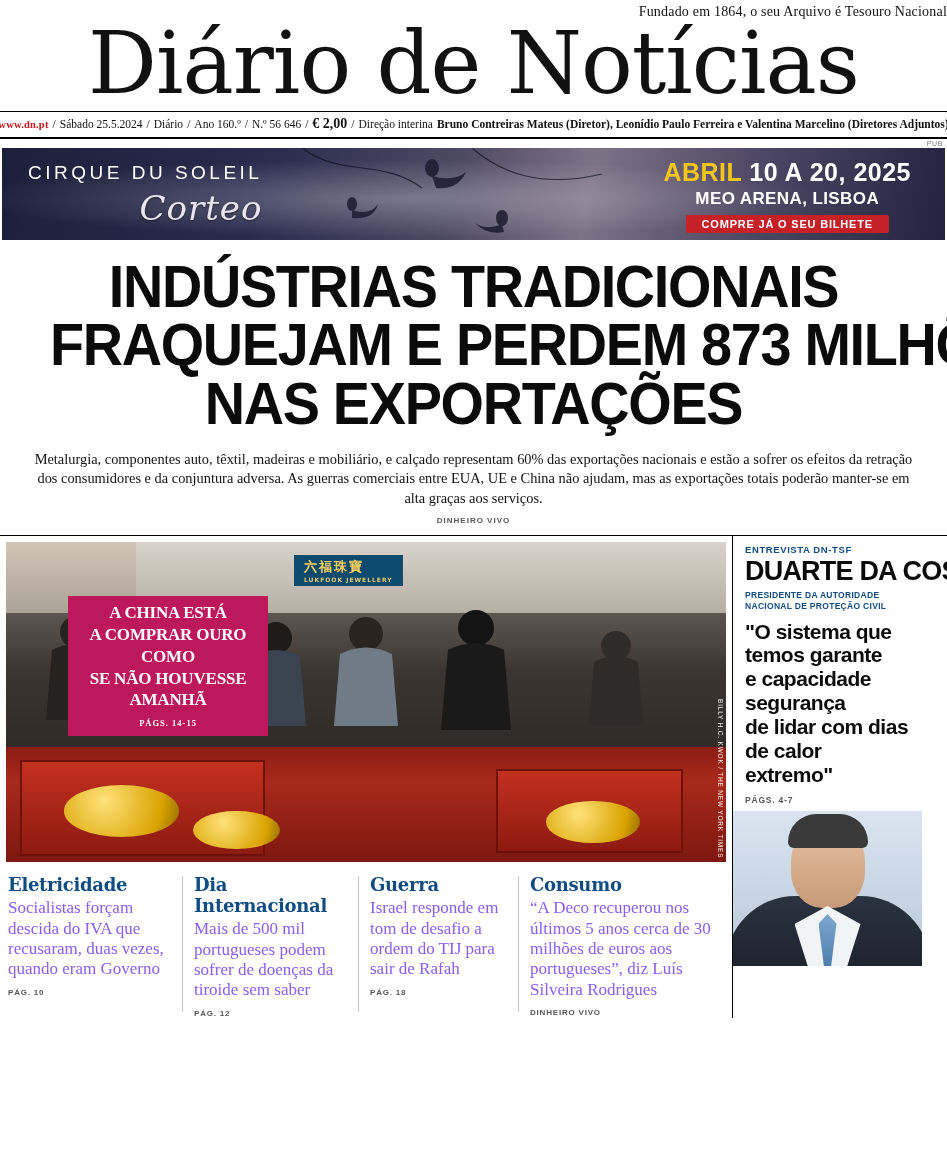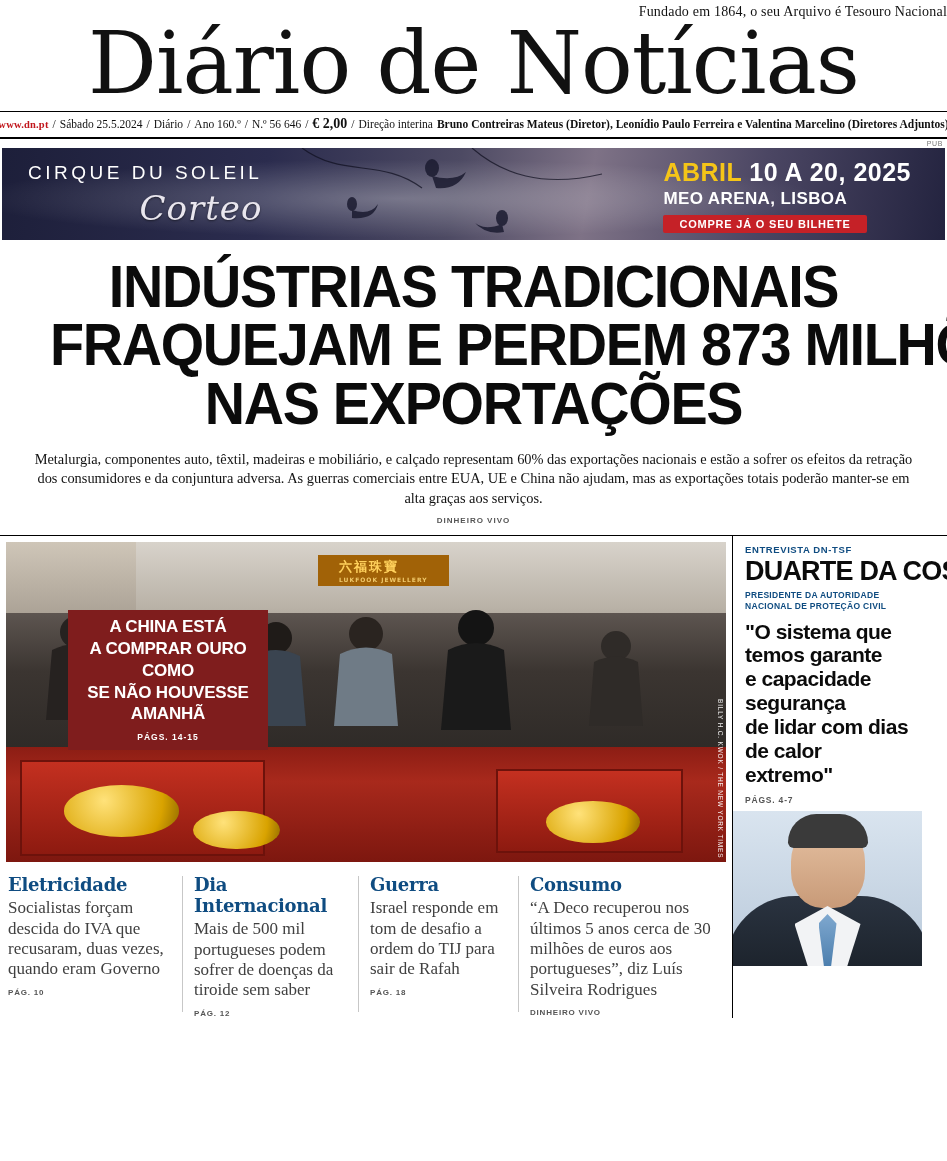--- a/index.html
+++ b/index.html
@@ -84,21 +84,21 @@
     font-family: "DejaVu Serif", serif;
     font-style: italic;
     font-size: 34px;
     letter-spacing: 1px;
     color: #e9e6ee;
     margin-top: 4px;
     text-shadow: 0 1px 2px rgba(0,0,0,.5);
     text-align: right;
   }
   .ad-right {
-    position: absolute; right: 34px; top: 10px; z-index: 3; text-align: left;
+    position: absolute; right: 34px; top: 10px; z-index: 3; text-align: center;
   }
   .ad-date {
     font-family: "Liberation Sans", sans-serif;
     font-weight: 700;
     font-size: 25px;
     letter-spacing: .5px;
   }
   .ad-date .mon { color: #f5c518; }
   .ad-venue {
     font-family: "Liberation Sans", sans-serif;
@@ -171,30 +171,30 @@
   .ph-wallL { position:absolute; left:0; top:0; width:18%; height:42%; background: linear-gradient(180deg,#cfc6b8,#8c8378); }
   .ph-people { position:absolute; left:0; right:0; top:22%; height:46%; background: linear-gradient(180deg, #5d5550 0%, #3b3531 40%, #2d2926 100%); }
   .ph-counter { position:absolute; left:0; right:0; bottom:0; height:36%; background: linear-gradient(180deg,#8c1d14 0%, #a8291c 30%, #7d170f 100%); }
   .ph-case { position:absolute; left:2%; bottom:2%; width:34%; height:30%; background: linear-gradient(180deg,#c43020,#8d1a10); border:2px solid #6d120b; }
   .ph-case2 { position:absolute; right:6%; bottom:3%; width:26%; height:26%; background: linear-gradient(180deg,#c43020,#8d1a10); border:2px solid #6d120b; }
   .ph-gold1 { position:absolute; left:8%; bottom:8%; width:16%; height:16%; border-radius:50%; background: radial-gradient(circle at 35% 30%, #ffe27a, #d9a300 70%, #8a6500); }
   .ph-gold2 { position:absolute; left:26%; bottom:4%; width:12%; height:12%; border-radius:50%; background: radial-gradient(circle at 35% 30%, #ffe27a, #d9a300 70%, #8a6500); }
   .ph-gold3 { position:absolute; right:12%; bottom:6%; width:13%; height:13%; border-radius:50%; background: radial-gradient(circle at 35% 30%, #ffe27a, #d9a300 70%, #8a6500); }
   .ph-sign {
     position:absolute; left:40%; top:4%;
-    background:#a16207; color:#ffd15c; padding:3px 21px;
-    font-family:"DejaVu Sans", sans-serif; font-size:13px; letter-spacing:2px; font-weight:700;margin-left:24px;
+    background:#0c4a6e; color:#ffd15c; padding:3px 10px;
+    font-family:"DejaVu Sans", sans-serif; font-size:13px; letter-spacing:2px; font-weight:700;
   }
   .ph-sign small { display:block; font-size:6px; letter-spacing:1px; color:#f1c96a; text-align:center; }
   .photo-caption {
     position: absolute;
-    left: 62px; top: 68px;
-    background: #7f1d1d;
+    left: 62px; top: 54px;
+    background: #be185d;
     color: #fff;
-    font-family: Liberation Sans, sans-serif;
+    font-family: Liberation Serif, serif;
     font-weight: 700;
     font-size: 17px;
     line-height: 1.28;
     padding: 6px 10px 7px 10px;
     text-align: center;
     max-width: 200px;
     letter-spacing: -.2px;
   }
   .photo-caption .pag {
     display: block;
@@ -228,21 +228,21 @@
     font-family: "DejaVu Serif", serif;
     font-weight: 700;
     font-size: 18px;
     color: #0f4c81;
     letter-spacing: -.3px;
   }
   .teaser p {
     margin: 0;
     font-size: 17px;
     line-height: 1.2;
-    color: #404040;
+    color: #8b5cf6;
   }
   .teaser .pag {
     margin-top: 8px;
     font-family: "Liberation Sans", sans-serif;
     font-weight: 700;
     font-size: 8px;
     letter-spacing: .8px;
     color: #555;
   }
 

